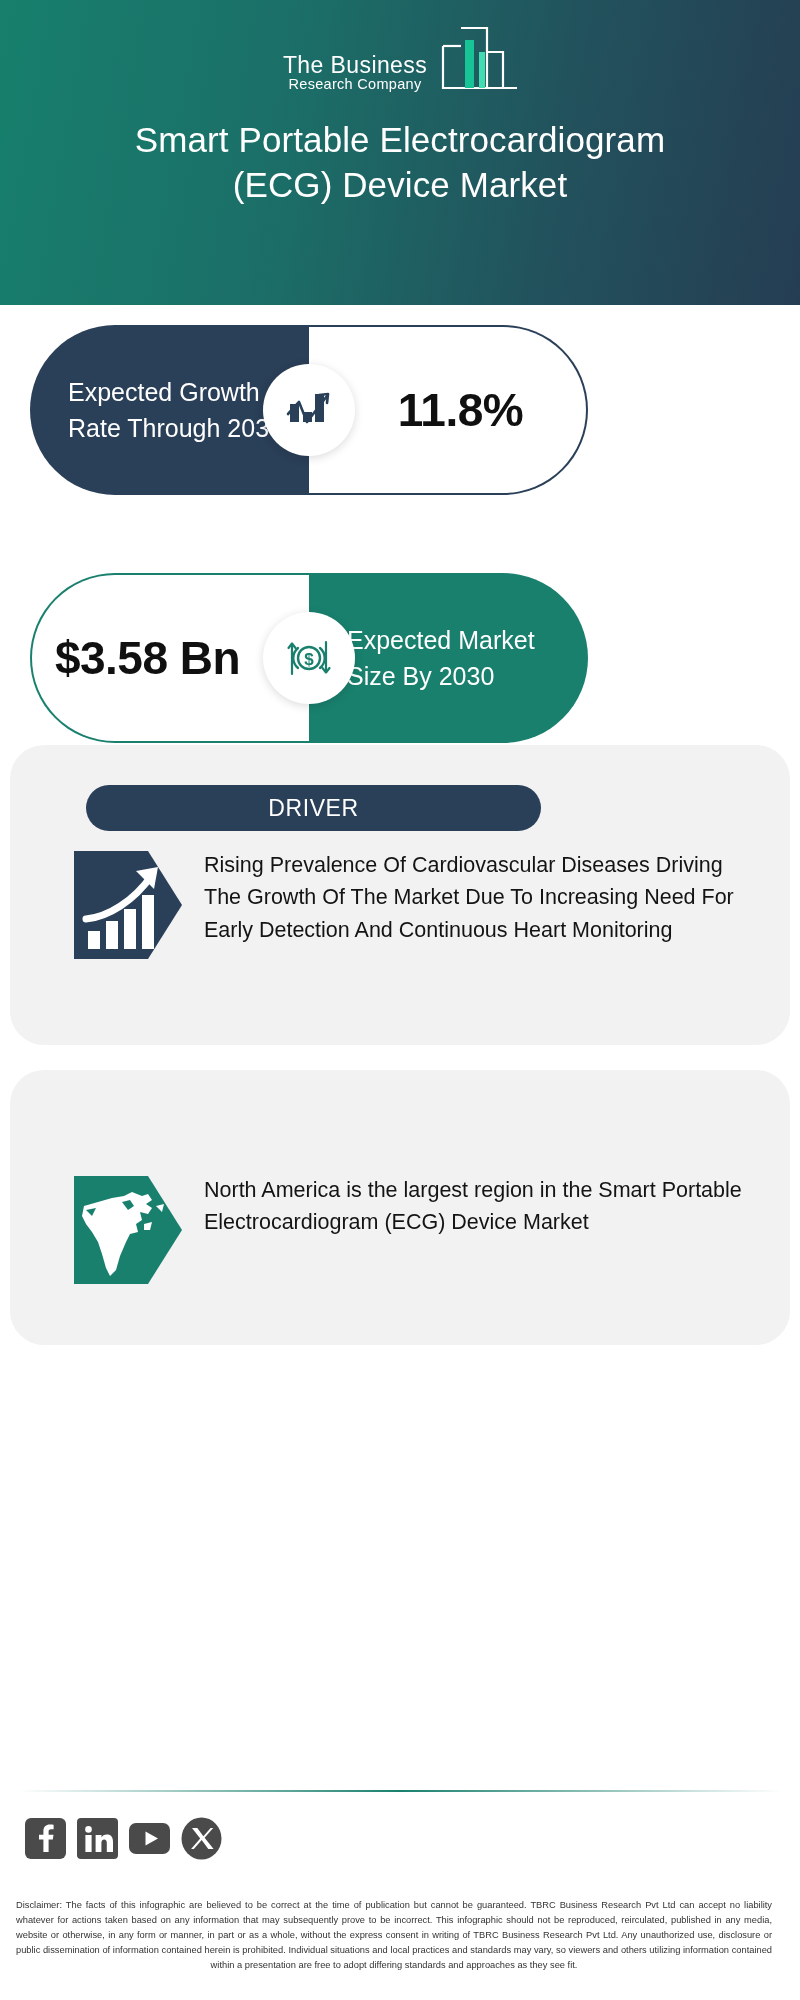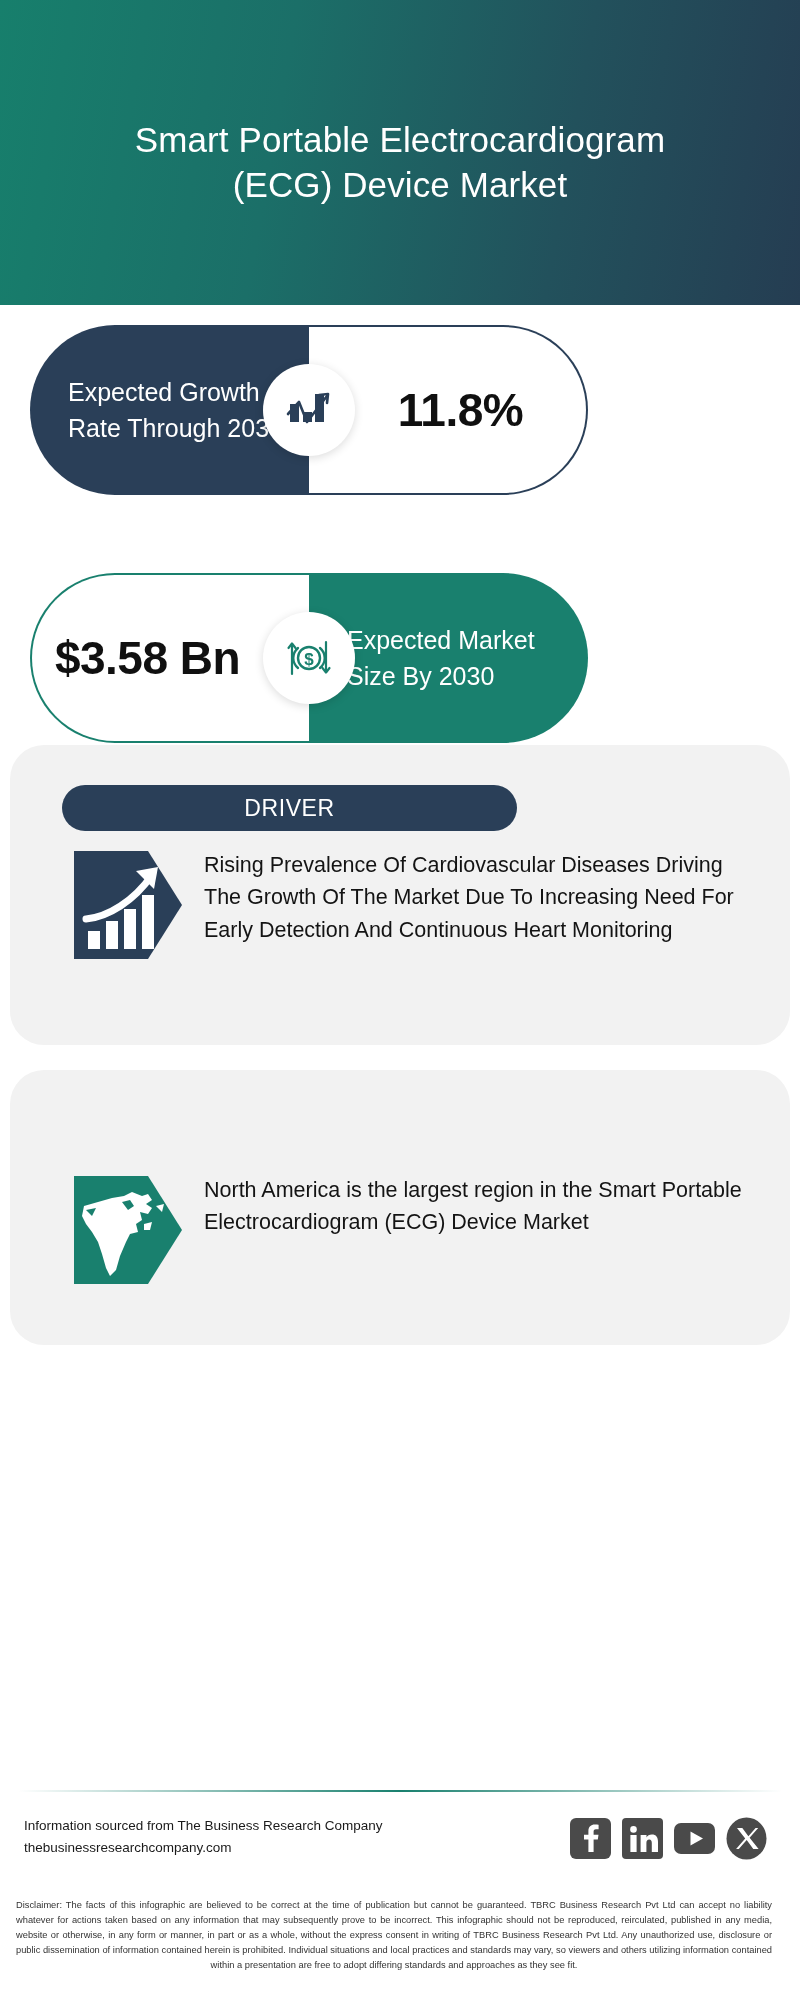--- a/index.html
+++ b/index.html
@@ -178,21 +178,21 @@
     width: 780px;
     background: #f2f2f2;
     border-radius: 34px;
   }
   .panel.driver { top: 745px; height: 300px; }
   .panel.region { top: 1070px; height: 275px; }
 
   .pill {
     position: absolute;
     top: 40px;
-    left: 52px;
+    left: 76px;
     width: 455px;
     height: 46px;
     border-radius: 23px;
     display: flex;
     align-items: center;
     justify-content: center;
   }
   .pill.navy  { background: #2a3f58; }
   .pill.green { background: #19806e; }
   .pill-label {
@@ -273,20 +273,36 @@
     text-align-last: center;
   }
 </style>
 </head>
 <body>
 
 <div class="page">
 
   <div class="header">
 
+    <div class="logo-wrap">
+      <div class="logo-text">
+        <div class="logo-line1">The Business</div>
+        <div class="logo-line2">Research Company</div>
+      </div>
+      <svg class="logo-mark" viewBox="0 0 92 72">
+        <g fill="none" stroke="#ffffff" stroke-width="2.2">
+          <path d="M36 6 H62 V66"></path>
+          <path d="M18 24 H36"></path>
+          <path d="M18 24 V66 H92"></path>
+          <path d="M62 30 H78 V66"></path>
+        </g>
+        <rect x="40" y="18" width="9" height="48" fill="#17c496"></rect>
+        <rect x="54" y="30" width="6" height="36" fill="#41dcb0"></rect>
+      </svg>
+    </div>
 
     <div class="title">Smart Portable Electrocardiogram (ECG) Device Market</div>
   </div>
 
   <div class="stat-row growth">
     <div class="half fill-left">
       <div class="half-label">Expected Growth Rate Through 2030</div>
     </div>
     <div class="half out-right">
       <div class="half-value">11.8%</div>
@@ -361,24 +377,20 @@
           <path d="M84 34 L92 32 L90 40 Z" fill="#ffffff"></path>
         </svg>
       </div>
       <div class="panel-text">North America is the largest region in the Smart Portable Electrocardiogram (ECG) Device Market</div>
     </div>
   </div>
 
   <div class="divider"></div>
 
   <div class="footer">
-    <div class="footer-text">
-      <div>Information sourced from The Business Research Company</div>
-      <div>thebusinessresearchcompany.com</div>
-    </div>
     <div class="socials">
 
       <svg class="social" viewBox="0 0 43 43">
         <rect x="1" y="1" width="41" height="41" rx="6" fill="#4a4a4a"></rect>
         <path d="M24.6 35 V22.6 h4.2 l.7-4.9h-4.9v-3.1c0-1.4.4-2.4 2.4-2.4h2.6V7.8
                  c-.5-.1-2-.2-3.8-.2-3.8 0-6.4 2.3-6.4 6.5v3.6H15v4.9h4.4V35z" fill="#ffffff"></path>
       </svg>
 
       <svg class="social" viewBox="0 0 43 43">
         <rect x="1" y="1" width="41" height="41" rx="4" fill="#4a4a4a"></rect>

